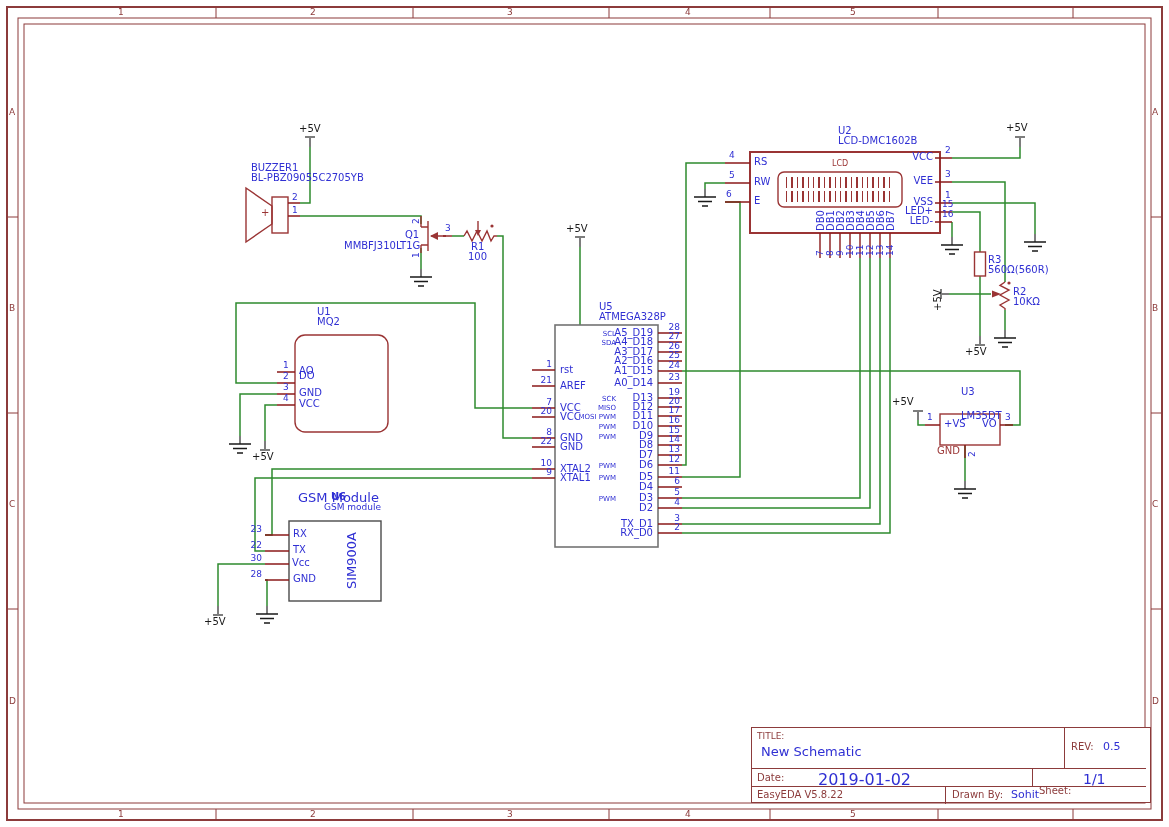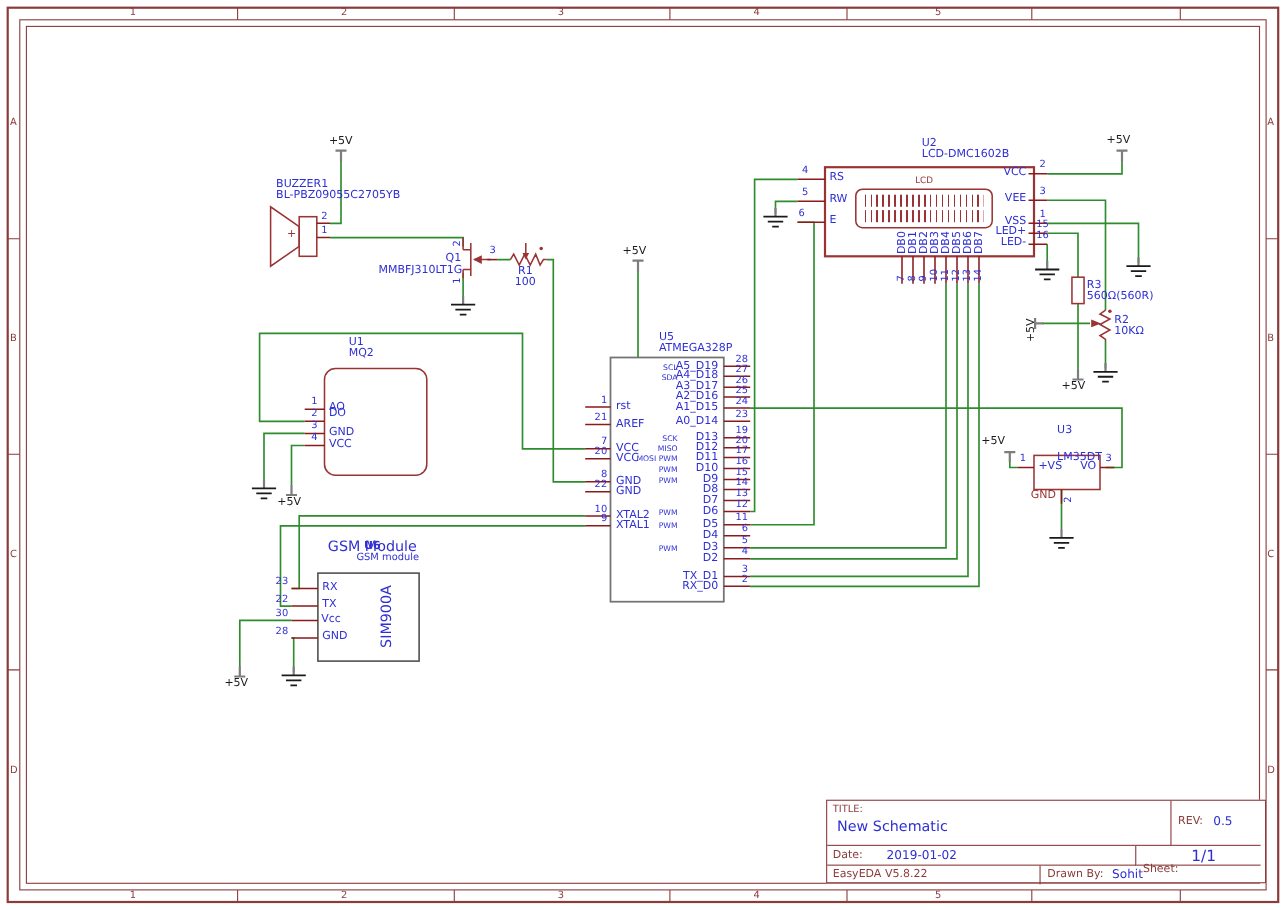--- a/index.html
+++ b/index.html
@@ -408,21 +408,21 @@
   <div class="cell" style="left:0;top:0;width:313px;height:41px;border-right:1.4px solid var(--frame);border-bottom:1.4px solid var(--frame)">
     <div class="t dr" style="left:5px;top:4px;font-size:9px">TITLE:</div>
     <div class="t big" style="left:9px;top:17px">New Schematic</div>
   </div>
   <div class="cell" style="left:313px;top:0;width:81px;height:41px;border-bottom:1.4px solid var(--frame)">
     <div class="t dr" style="left:6px;top:14px">REV:</div>
     <div class="t" style="left:38px;top:13px;font-size:11px">0.5</div>
   </div>
   <div class="cell" style="left:0;top:41px;width:281px;height:18px;border-right:1.4px solid var(--frame);border-bottom:1.4px solid var(--frame)">
     <div class="t dr" style="left:5px;top:4px">Date:</div>
-    <div class="t" style="left:54px;top:3px;font-size:11px">2019-01-02</div>
+    <div class="t" style="left:66px;top:3px;font-size:16px">2019-01-02</div>
   </div>
   <div class="cell" style="left:281px;top:41px;width:113px;height:18px;border-bottom:1.4px solid var(--frame)">
     <div class="t dr" style="left:6px;top:17px">Sheet:</div>
     <div class="t" style="left:50px;top:3px;font-size:14px">1/1</div>
   </div>
   <div class="cell" style="left:0;top:59px;width:194px;height:17px;border-right:1.4px solid var(--frame)">
     <div class="t dr" style="left:5px;top:3px">EasyEDA V5.8.22</div>
   </div>
   <div class="cell" style="left:194px;top:59px;width:200px;height:17px">
     <div class="t dr" style="left:6px;top:3px">Drawn By:</div>

